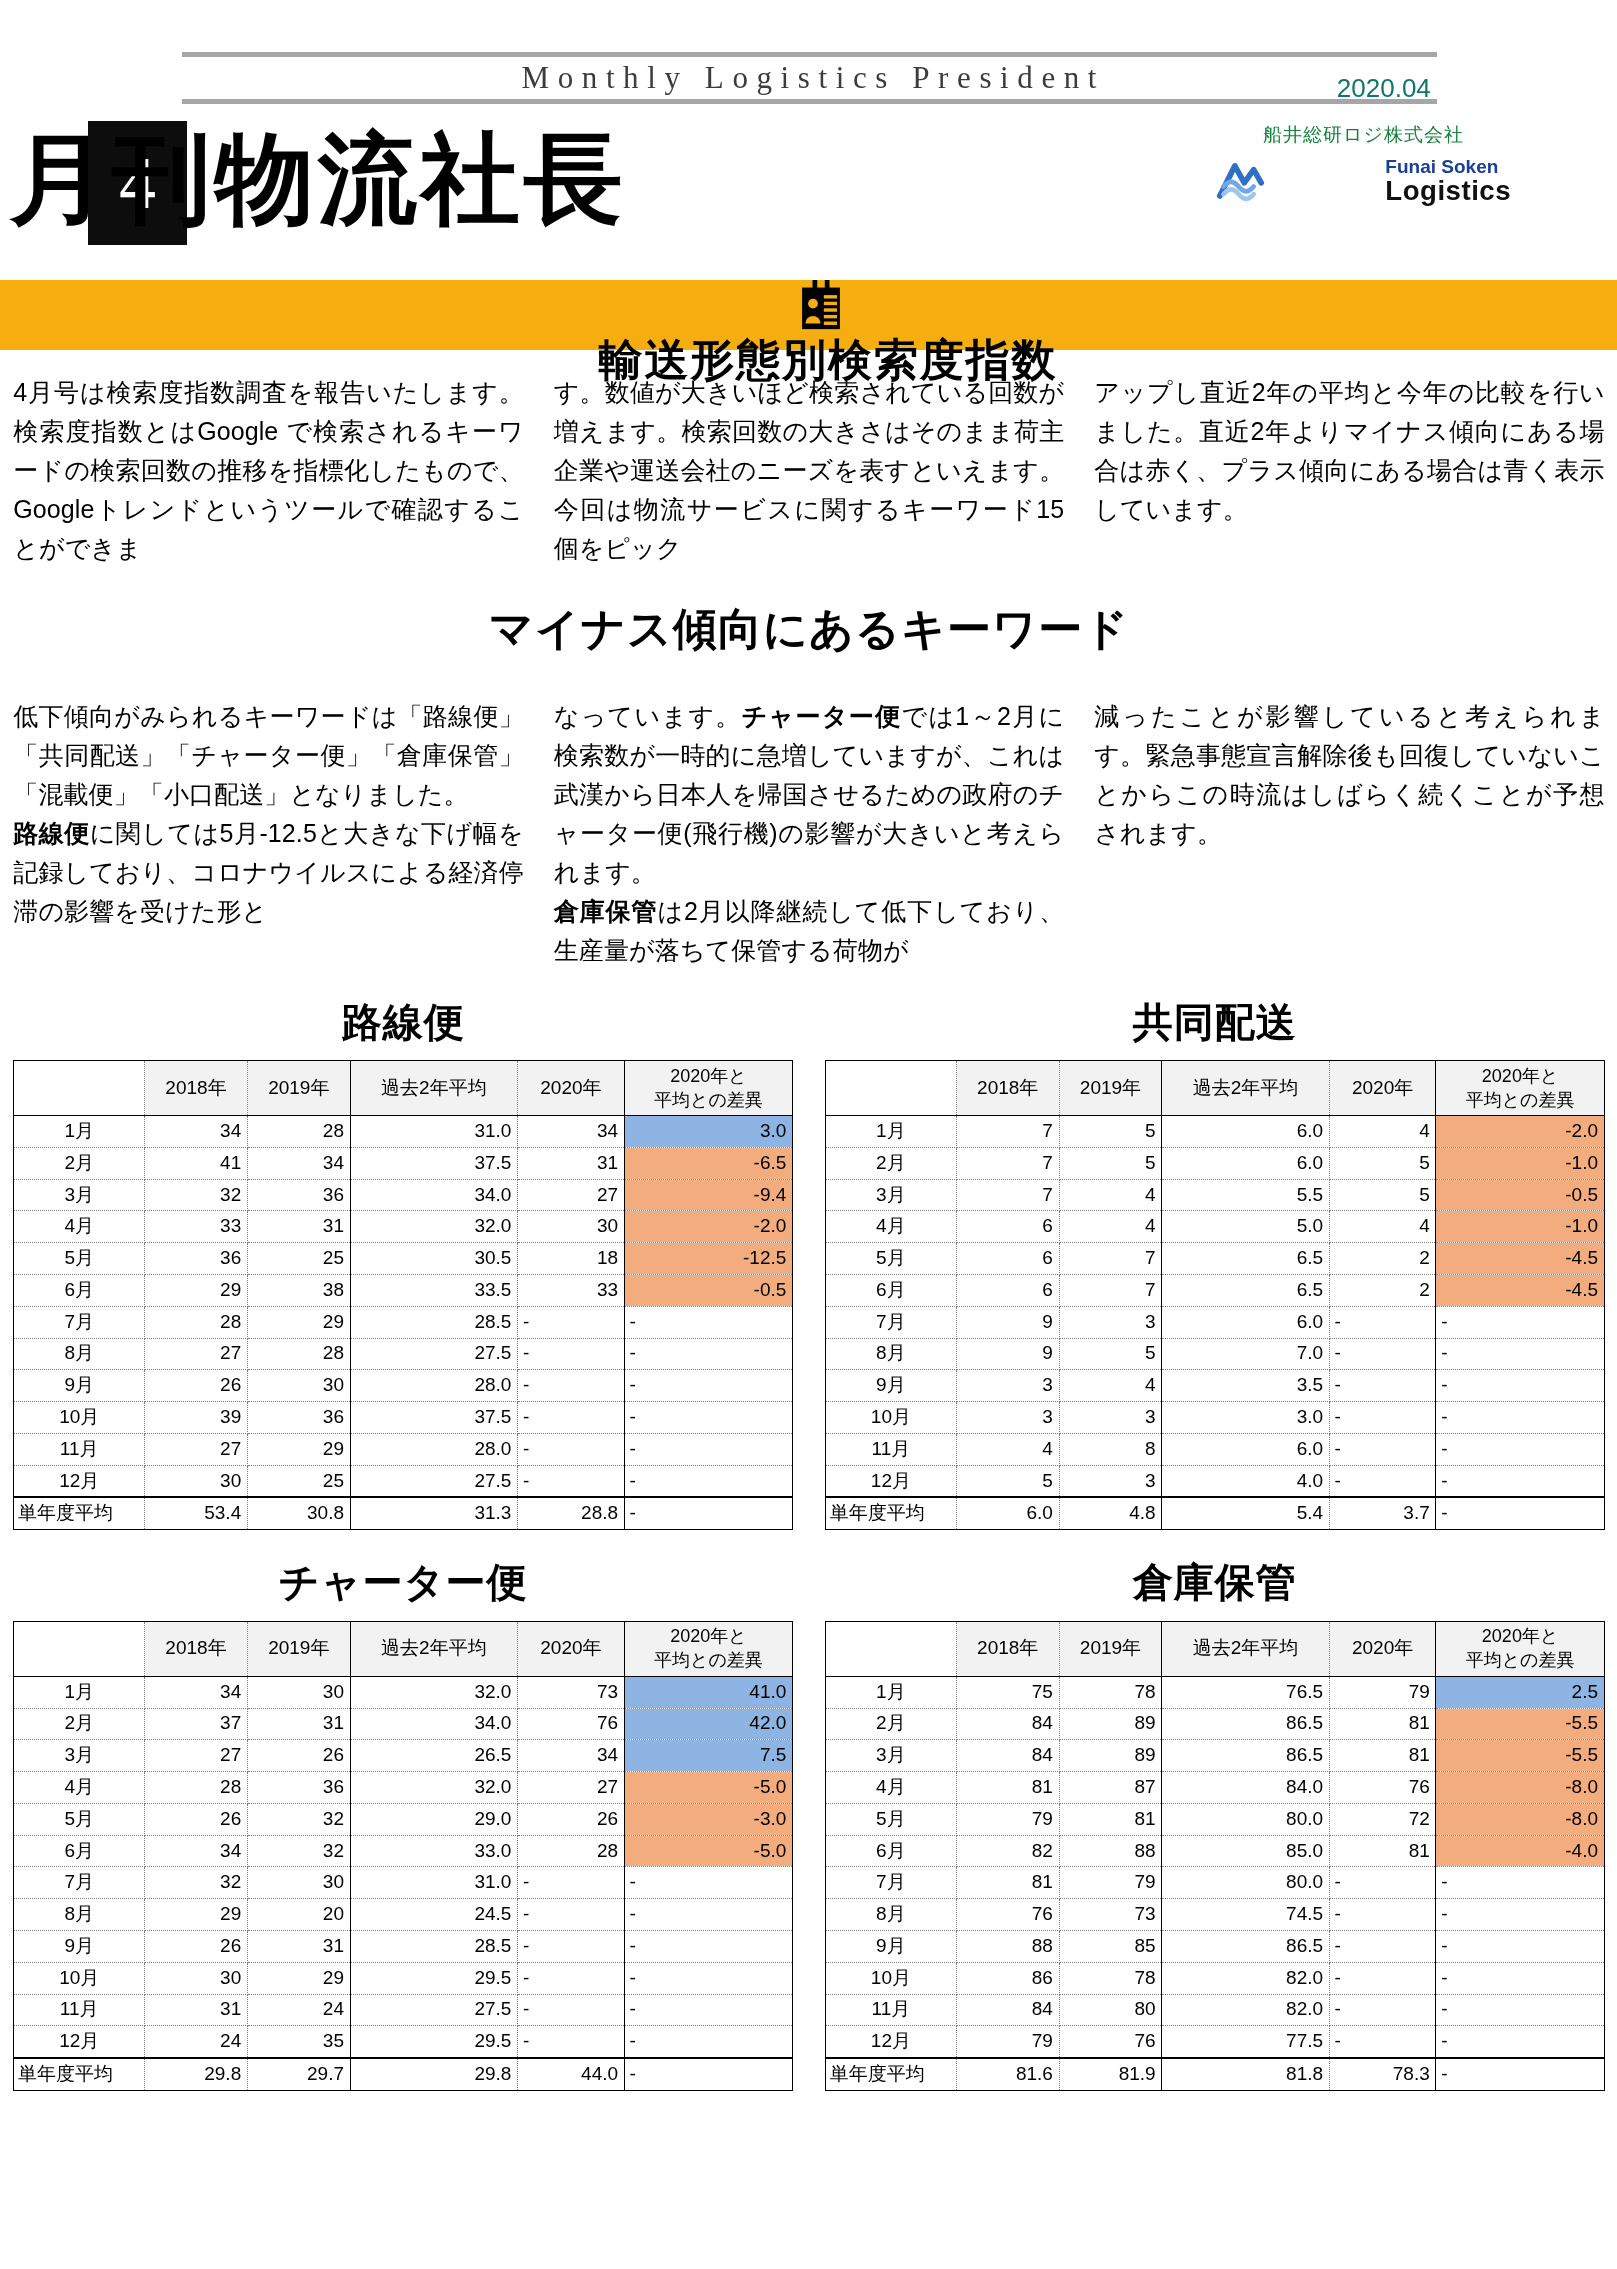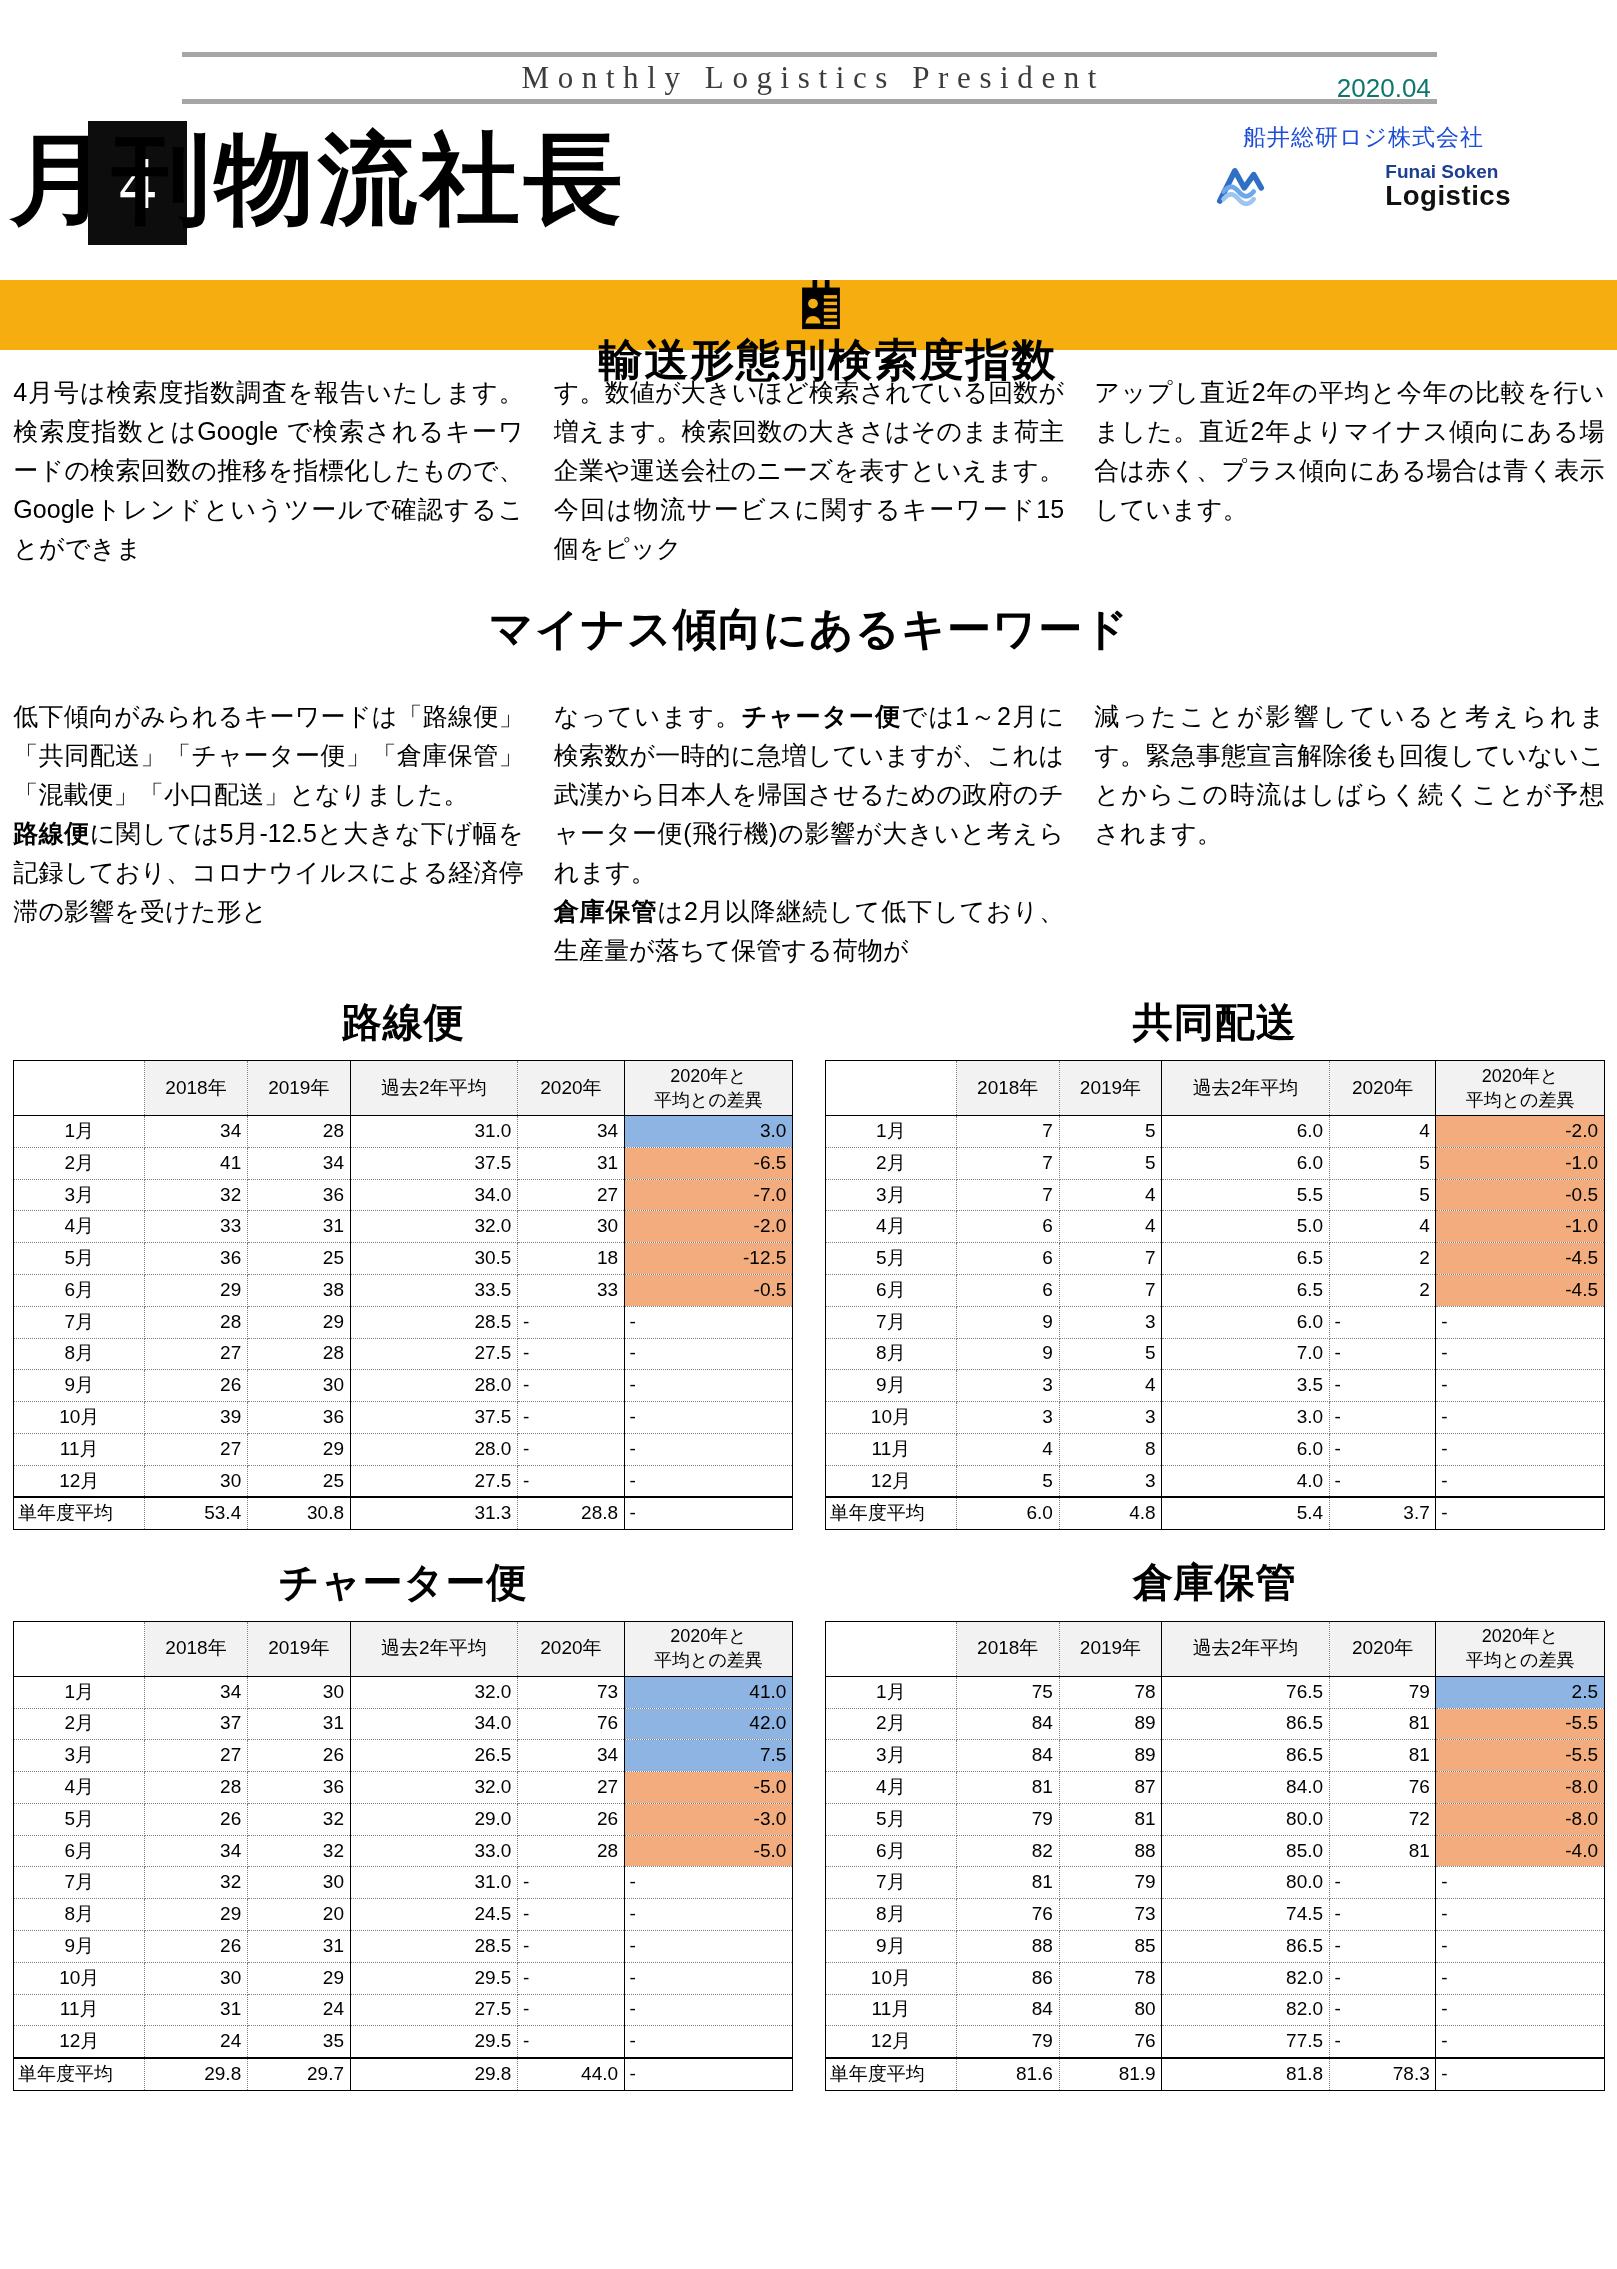--- a/index.html
+++ b/index.html
@@ -88,23 +88,23 @@
     padding-left: 9.5px;
   }
   .brand {
     position: absolute;
     right: 107px;
     top: 1.9px;
     width: 295px;
     text-align: center;
   }
   .brand-name {
-    font-size: 23px;
+    font-size: 19px;
     letter-spacing: 1px;
-    color: #1d4ed8;
+    color: #15803d;
     font-family: Liberation Serif, serif;
     white-space: nowrap;
   }
   .brand-logo {
     margin-top: 8.6px;
     display: flex;
     align-items: center;
     justify-content: space-between;
     gap: 7.6px;
   }
@@ -361,21 +361,21 @@
                 <td class="num">37.5</td>
                 <td class="num sep-right">31</td>
                 <td class="num neg">-6.5</td>
               </tr>
               <tr>
                 <td class="month">3月</td>
                 <td class="num">32</td>
                 <td class="num sep-right">36</td>
                 <td class="num">34.0</td>
                 <td class="num sep-right">27</td>
-                <td class="num neg">-7.0</td>
+                <td class="num neg">-9.4</td>
               </tr>
               <tr>
                 <td class="month">4月</td>
                 <td class="num">33</td>
                 <td class="num sep-right">31</td>
                 <td class="num">32.0</td>
                 <td class="num sep-right">30</td>
                 <td class="num neg">-2.0</td>
               </tr>
               <tr>

